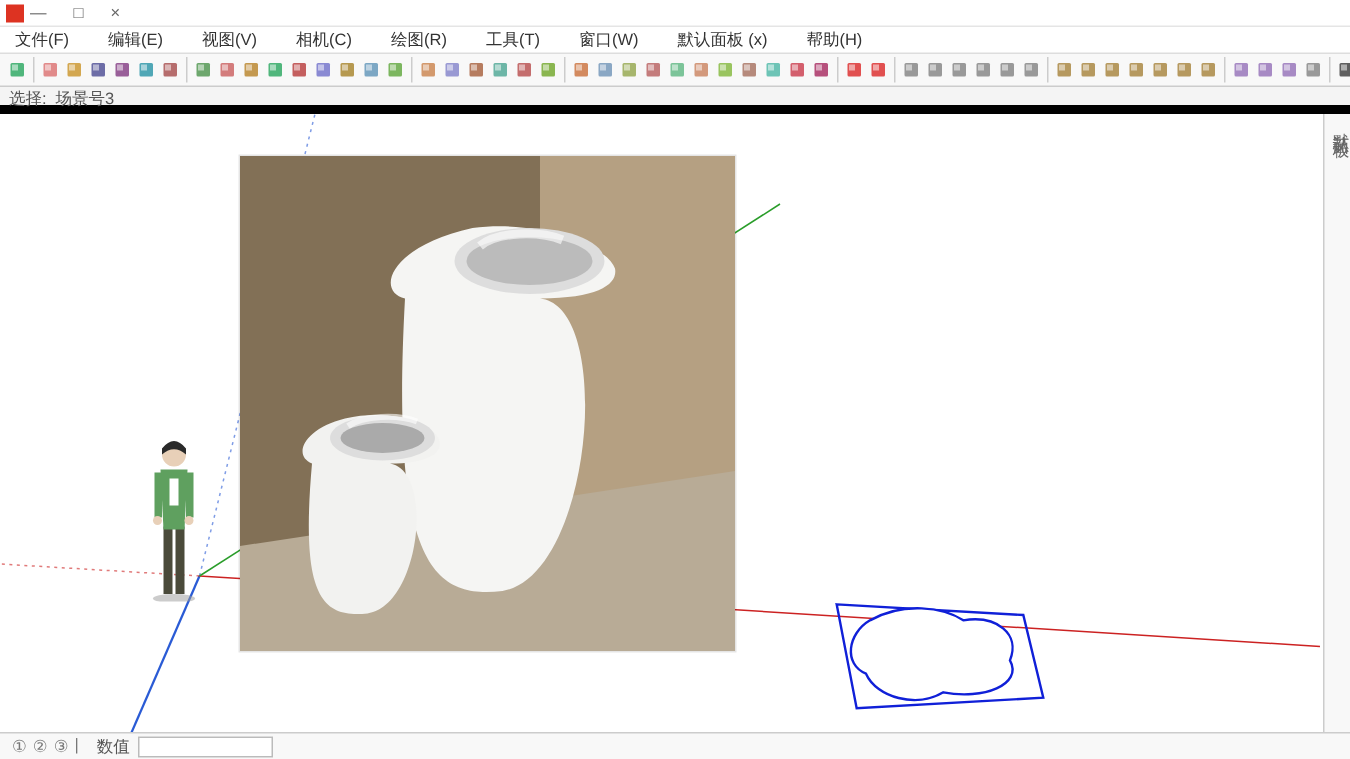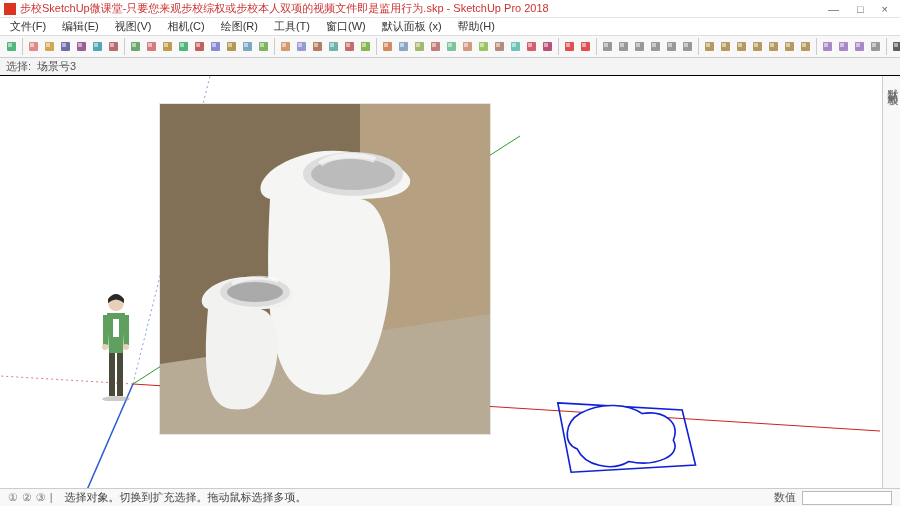--- a/index.html
+++ b/index.html
@@ -2,44 +2,43 @@
 <html><head>
 <meta charset="utf-8">
 <style>
 *{margin:0;padding:0;box-sizing:border-box;font-family:"Microsoft YaHei",Arial,sans-serif;font-size:11px}
 body{width:900px;height:506px;background:#fff;overflow:hidden;display:flex;flex-direction:column}
 .titlebar{height:18px;background:#fff;display:flex;align-items:center;padding:0 4px;border-bottom:1px solid #e5e5e5}
 .titlebar .icon{width:12px;height:12px;background:#d32;margin-right:4px}
 .titlebar .title{color:#c33;flex:1;white-space:nowrap;overflow:hidden}
 .winctl{display:flex;gap:18px;color:#666;padding-right:8px}
 .winctl span{cursor:default}
-.menubar{height:18px;display:flex;align-items:center;padding:0 6px;gap:8px;border-bottom:1px solid #ddd}
+.menubar{height:18px;display:flex;align-items:center;padding:0 6px;gap:18px;border-bottom:1px solid #ddd}
 .menubar span{padding:0 4px;color:#333}
 .toolbar{height:22px;display:flex;align-items:center;padding:0 4px;gap:1px;border-bottom:1px solid #ccc;background:#f8f8f8}
 .tbtn{width:17px;height:17px;display:flex;align-items:center;justify-content:center;border:1px solid transparent}
 .tsep{width:4px;height:17px;border-left:1px solid #ccc;margin:0 2px}
-.seltab{height:18px;display:flex;align-items:center;padding:0 6px;gap:6px;border-bottom:1px solid #000000;background:#f4f4f4;color:#555}
+.seltab{height:18px;display:flex;align-items:flex-start;padding:0 6px;gap:6px;border-bottom:6px solid #000000;background:#f4f4f4;color:#555}
 .viewport{flex:1;position:relative;background:#fff;overflow:hidden}
 .vright{position:absolute;right:0;top:0;width:18px;height:100%;border-left:1px solid #ccc;background:#f8f8f8;writing-mode:vertical-rl;text-orientation:upright;font-size:10px;color:#666;padding-top:4px;letter-spacing:2px}
 svg.axes{position:absolute;inset:0;width:100%;height:100%}
 .refimg{position:absolute;left:160px;top:28px;width:330px;height:330px;background:linear-gradient(135deg,#8a7358 0%,#6b5843 30%,#b5a58f 50%,#7a6a54 100%);box-shadow:0 0 0 1px rgba(0,0,0,.1)}
 .refimg svg{width:100%;height:100%}
 .person{position:absolute;left:95px;top:205px;width:42px;height:120px}
 .cloudshape{position:absolute;left:540px;top:318px;width:160px;height:90px}
 .statusbar{height:18px;border-top:1px solid #ccc;display:flex;align-items:center;padding:0 8px;background:#f8f8f8;color:#444}
 .statusbar .sicons{display:flex;gap:4px;margin-right:12px;color:#777}
 .statusbar .hint{flex:1}
 .statusbar .val{color:#555;padding-right:6px}
 </style>
 </head>
 <body>
 
 <div class="titlebar">
   <div class="icon"></div>
-  <div class="title">步校SketchUp微课堂-只要您来观步校综权或步校本人双项的视频文件即是监用行为.skp - SketchUp Pro 2018</div>
   <div class="winctl">
     <span>—</span>
     <span>□</span>
     <span>×</span>
   </div>
 </div>
 
 <div class="menubar">
   <span>文件(F)</span>
   <span>编辑(E)</span>
@@ -441,16 +440,15 @@
   <div class="vright"><span>默认面板</span></div>
 </div>
 
 <div class="statusbar">
   <div class="sicons">
     <span>①</span>
     <span>②</span>
     <span>③</span>
     <span>|</span>
   </div>
-  <div class="hint">选择对象。切换到扩充选择。拖动鼠标选择多项。</div>
   <div class="val">数值</div>
   <div style="width:90px;height:14px;border:1px solid #bbb;background:#fff"></div>
 </div>
 
 </body></html>

